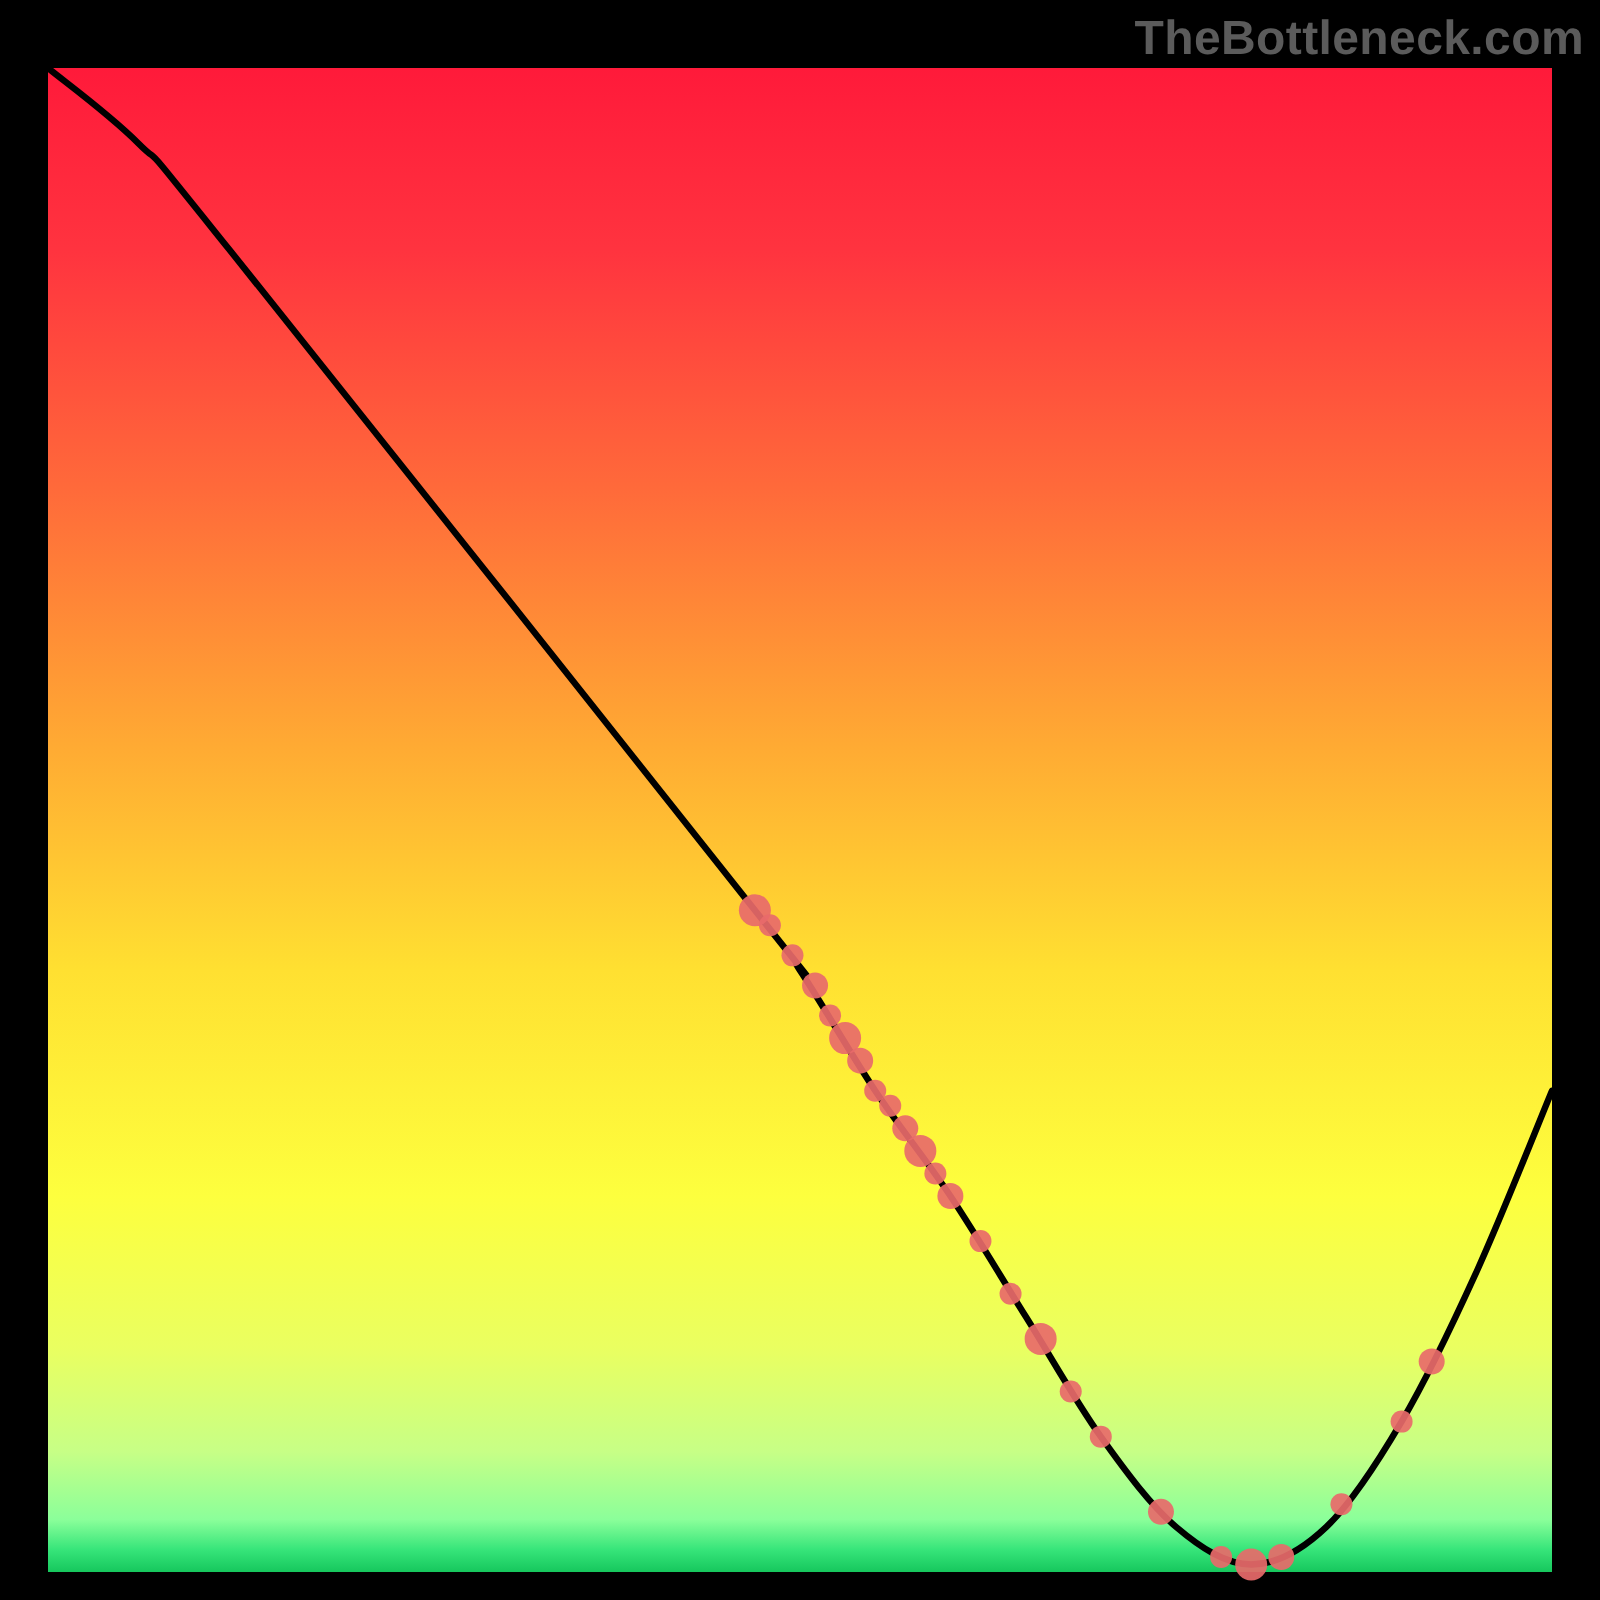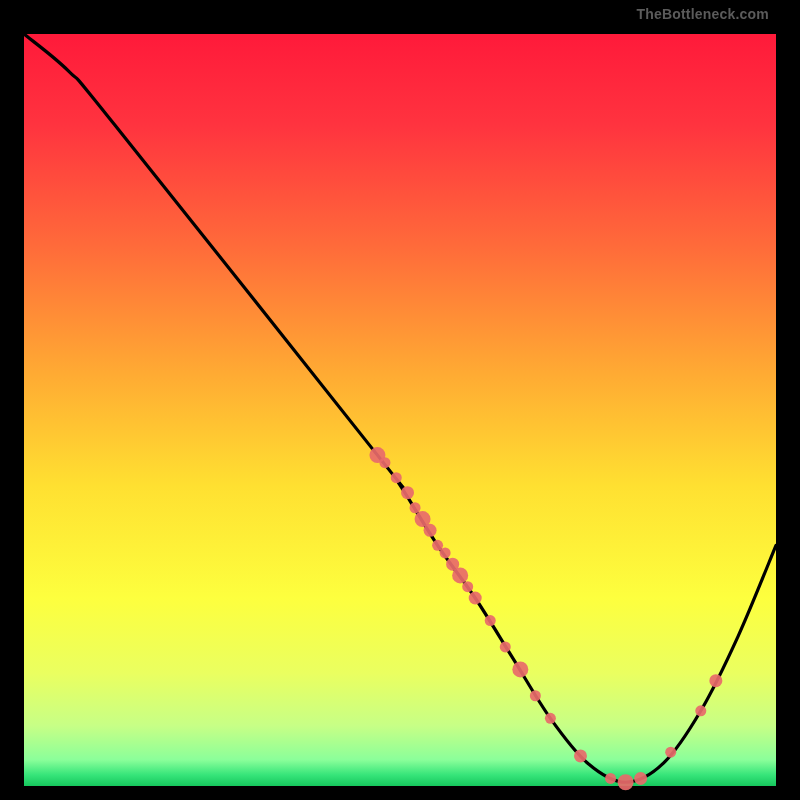--- a/index.html
+++ b/index.html
@@ -30,23 +30,23 @@
     position: absolute;
     left: 0;
     top: 0;
     width: 752px;
     height: 752px;
     overflow: visible;
   }
   .watermark {
     position: absolute;
     top: 6px;
-    right: 31px;
+    right: 8px;
     color: #5b5b5b;
-    font-size: 14px;
+    font-size: 24px;
     font-weight: 600;
     letter-spacing: 0.2px;
     user-select: none;
   }
 </style>
 </head>
 <body>
 
 <div class="watermark">TheBottleneck.com</div>
 

